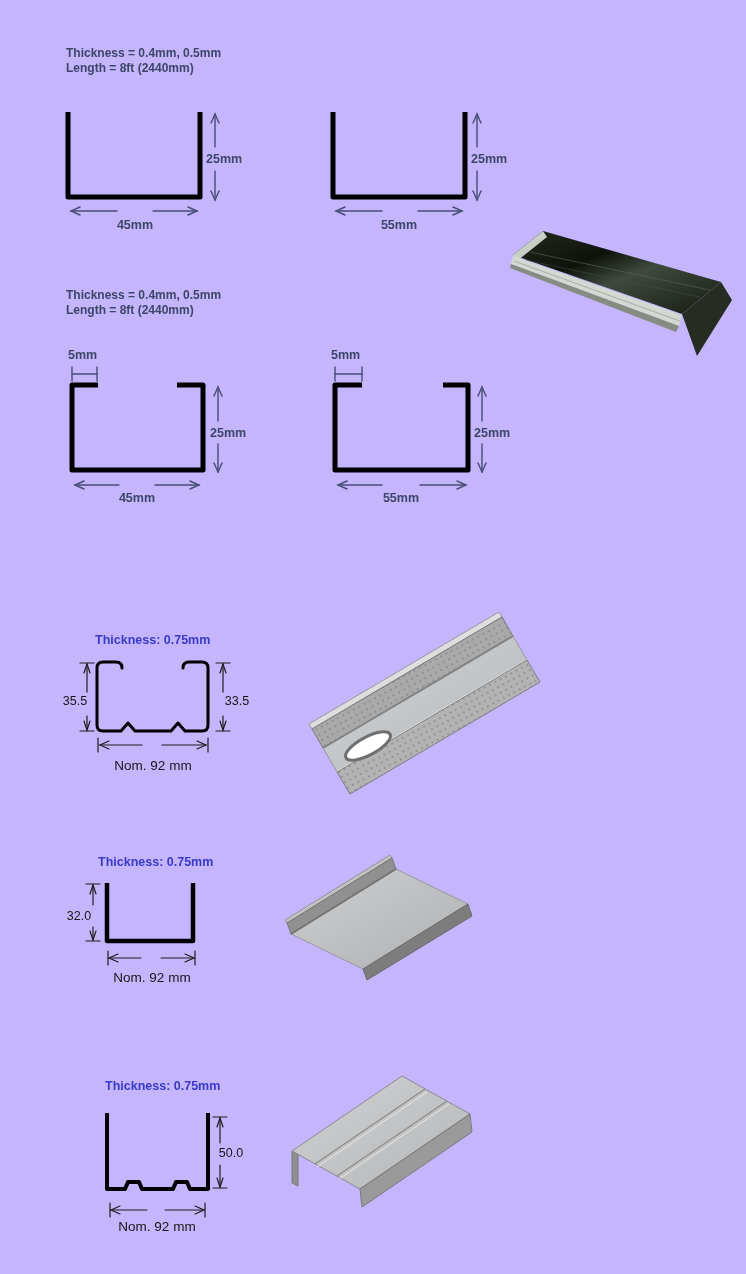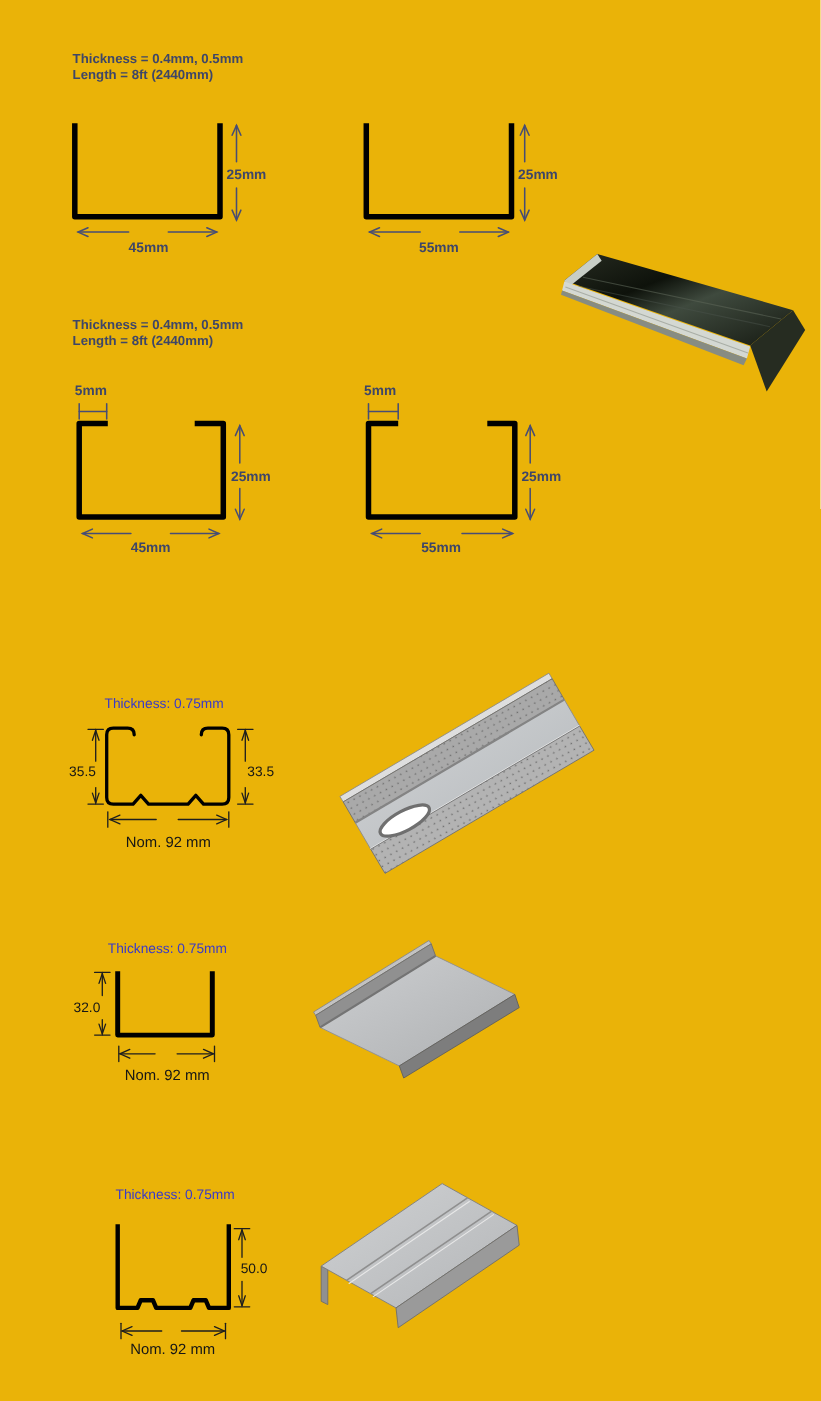--- a/index.html
+++ b/index.html
@@ -1,20 +1,20 @@
 <!DOCTYPE html>
 <html><head>
 <meta charset="utf-8">
 <style>
   html,body{margin:0;padding:0;background:#ffffff}
-  #canvas{position:relative;width:746px;height:1274px;background:#eab308;
+  #canvas{position:relative;width:746px;height:1274px;background:#c4b5fd;
           font-family:"Liberation Sans",sans-serif;overflow:hidden}
   .abs{position:absolute}
   .header{color:#3e4668;font-weight:bold;font-size:12px;line-height:15px;white-space:nowrap}
-  .thick{color:#3a3ac8;font-weight:normal;font-size:12.5px;white-space:nowrap}
+  .thick{color:#3a3ac8;font-weight:bold;font-size:12.5px;white-space:nowrap}
   svg{position:absolute;overflow:visible}
   svg text{font-family:"Liberation Sans",sans-serif}
   .tnavy{fill:#3e4668;font-size:12.5px;font-weight:bold}
   .tnum{fill:#161616;font-size:12.5px}
   .nom{font-size:13.5px}
   .dnav{stroke:#474d74;stroke-width:1.4;fill:none;stroke-linecap:round}
   .dblk{stroke:#1e1e1e;stroke-width:1.2;fill:none;stroke-linecap:round}
   .prof5{stroke:#000;stroke-width:5;fill:none;stroke-linejoin:round}
   .prof45{stroke:#000;stroke-width:4.5;fill:none;stroke-linejoin:round}
   .prof4{stroke:#000;stroke-width:4;fill:none;stroke-linejoin:round}

